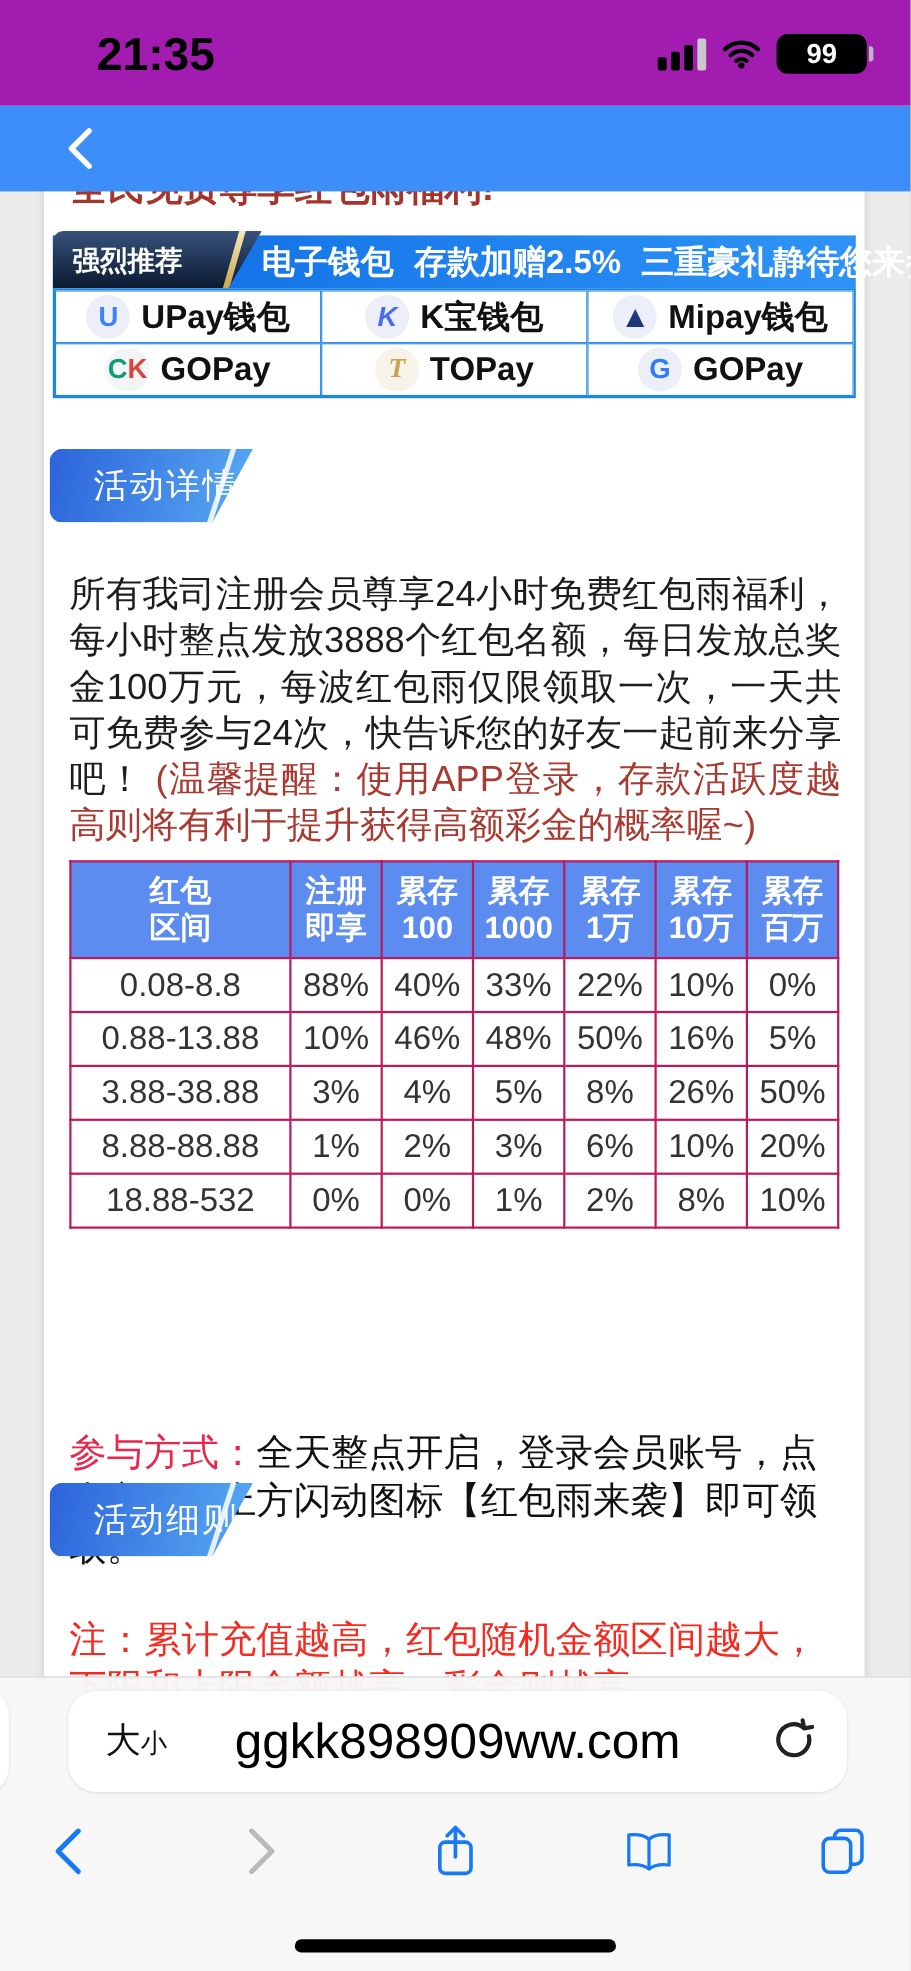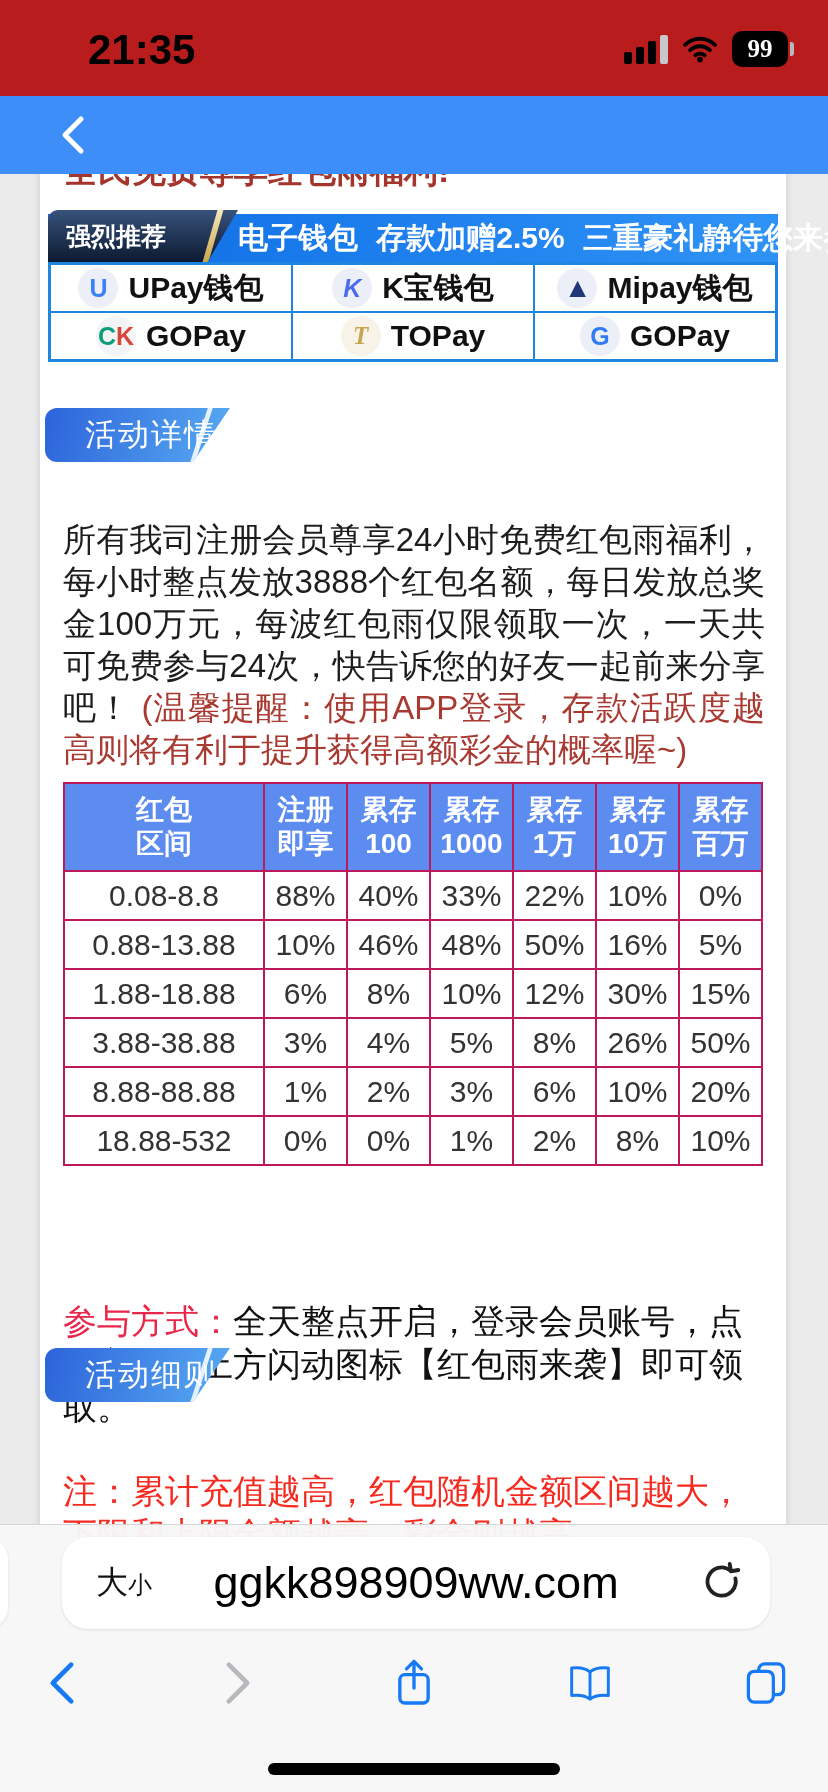--- a/index.html
+++ b/index.html
@@ -1,29 +1,29 @@
 <!DOCTYPE html>
 <html><head>
 <meta charset="utf-8">
 <style>
   html,body{margin:0;padding:0;background:#c9c9c9;}
   .frame{position:relative;width:828px;height:1792px;background:#ebebeb;overflow:hidden;
          font-family:"Liberation Sans",sans-serif;}
 
   
-  .status-bar{position:absolute;top:0;left:0;width:100%;height:96px;background:#b91c1c;z-index:7;}
+  .status-bar{position:absolute;top:0;left:0;width:100%;height:96px;background:#a21caf;z-index:7;}
   .time{position:absolute;left:88px;top:26px;font-size:42px;font-weight:bold;color:#000;}
   .status-icons{position:absolute;right:34px;top:30px;display:flex;align-items:center;gap:14px;height:38px;}
   .sig{display:flex;align-items:flex-end;gap:4px;height:30px;}
   .sig i{display:block;width:8px;border-radius:2px;background:#000;}
   .sig i.b1{height:12px}.sig i.b2{height:17px}.sig i.b3{height:23px}
   .sig i.b4{height:29px;background:#c8c8cc;}
   .battery{display:flex;align-items:center;}
-  .battery-body{width:56px;height:36px;background:#000;border-radius:10px;color:#fff;font-size:25px;
-    font-weight:bold;display:flex;align-items:center;justify-content:center;font-family:Liberation Serif, serif;}
+  .battery-body{width:82px;height:36px;background:#000;border-radius:10px;color:#fff;font-size:25px;
+    font-weight:bold;display:flex;align-items:center;justify-content:center;}
   .battery-tip{width:4px;height:14px;background:#b9b9bd;border-radius:0 3px 3px 0;margin-left:2px;}
 
   
   .nav{position:absolute;top:96px;left:0;width:100%;height:78px;background:#3d8ef8;z-index:6;
        display:flex;align-items:center;justify-content:center;}
   .nav-title{color:#fff;font-size:38px;font-weight:bold;letter-spacing:2px;}
   .nav-back{position:absolute;left:60px;top:19px;width:26px;height:40px;}
 
   
   .card{position:absolute;left:40px;top:96px;width:746px;height:1434px;background:#fff;
@@ -49,21 +49,21 @@
   .wallet{display:flex;align-items:center;justify-content:center;gap:10px;background:#fff;
     border:1px solid #1e86e0;font-size:30px;font-weight:bold;color:#111;cursor:pointer;}
   .wg{width:40px;height:40px;border-radius:50%;background:#edeff8;display:flex;align-items:center;
       justify-content:center;font-size:25px;font-weight:bold;flex:0 0 auto;}
   .w0 .g1{color:#3b82f6;} .w1 .g1{color:#4a6cf0;font-style:italic;}
   .w2 .g1{color:#22367a;font-size:28px;} .w3 .g1{color:#0e9d7a;} .w3 .g2{color:#d8453c;}
   .w4 .g1{color:#c9a34e;font-family:"Liberation Serif",serif;font-style:italic;}
   .w5 .g1{color:#2f7cf6;} .w4 .wg{background:#f7f3e8;} .w3 .wg{background:#f3f4f6;}
 
   
-  .sec-badge{position:absolute;left:5px;width:185px;height:54px;
+  .sec-badge{position:absolute;left:5px;width:185px;height:67px;
     background:linear-gradient(105deg,#2c63da,#58abf3);
     clip-path:polygon(0 0,100% 0,80% 100%,0 100%);border-radius:12px 0 0 12px;
     display:flex;align-items:center;padding-left:40px;box-sizing:border-box;
     color:#fff;font-size:31px;letter-spacing:2px;}
   .sec-badge:after{content:"";position:absolute;top:0;right:26px;width:5px;height:100%;
     background:rgba(255,255,255,.85);transform:skewX(-18deg);}
   .badge-details{top:312px;} .badge-rules{top:1252px;}
 
   
   .para{position:absolute;left:23px;top:390px;width:702px;font-size:33px;line-height:42px;
@@ -247,29 +247,20 @@
         <tr>
           <td>0.88-13.88</td>
             <td>10%</td>
             <td>46%</td>
             <td>48%</td>
             <td>50%</td>
             <td>16%</td>
             <td>5%</td>
         </tr>
         <tr>
-          <td>1.88-18.88</td>
-            <td>6%</td>
-            <td>8%</td>
-            <td>10%</td>
-            <td>12%</td>
-            <td>30%</td>
-            <td>15%</td>
-        </tr>
-        <tr>
           <td>3.88-38.88</td>
             <td>3%</td>
             <td>4%</td>
             <td>5%</td>
             <td>8%</td>
             <td>26%</td>
             <td>50%</td>
         </tr>
         <tr>
           <td>8.88-88.88</td>

